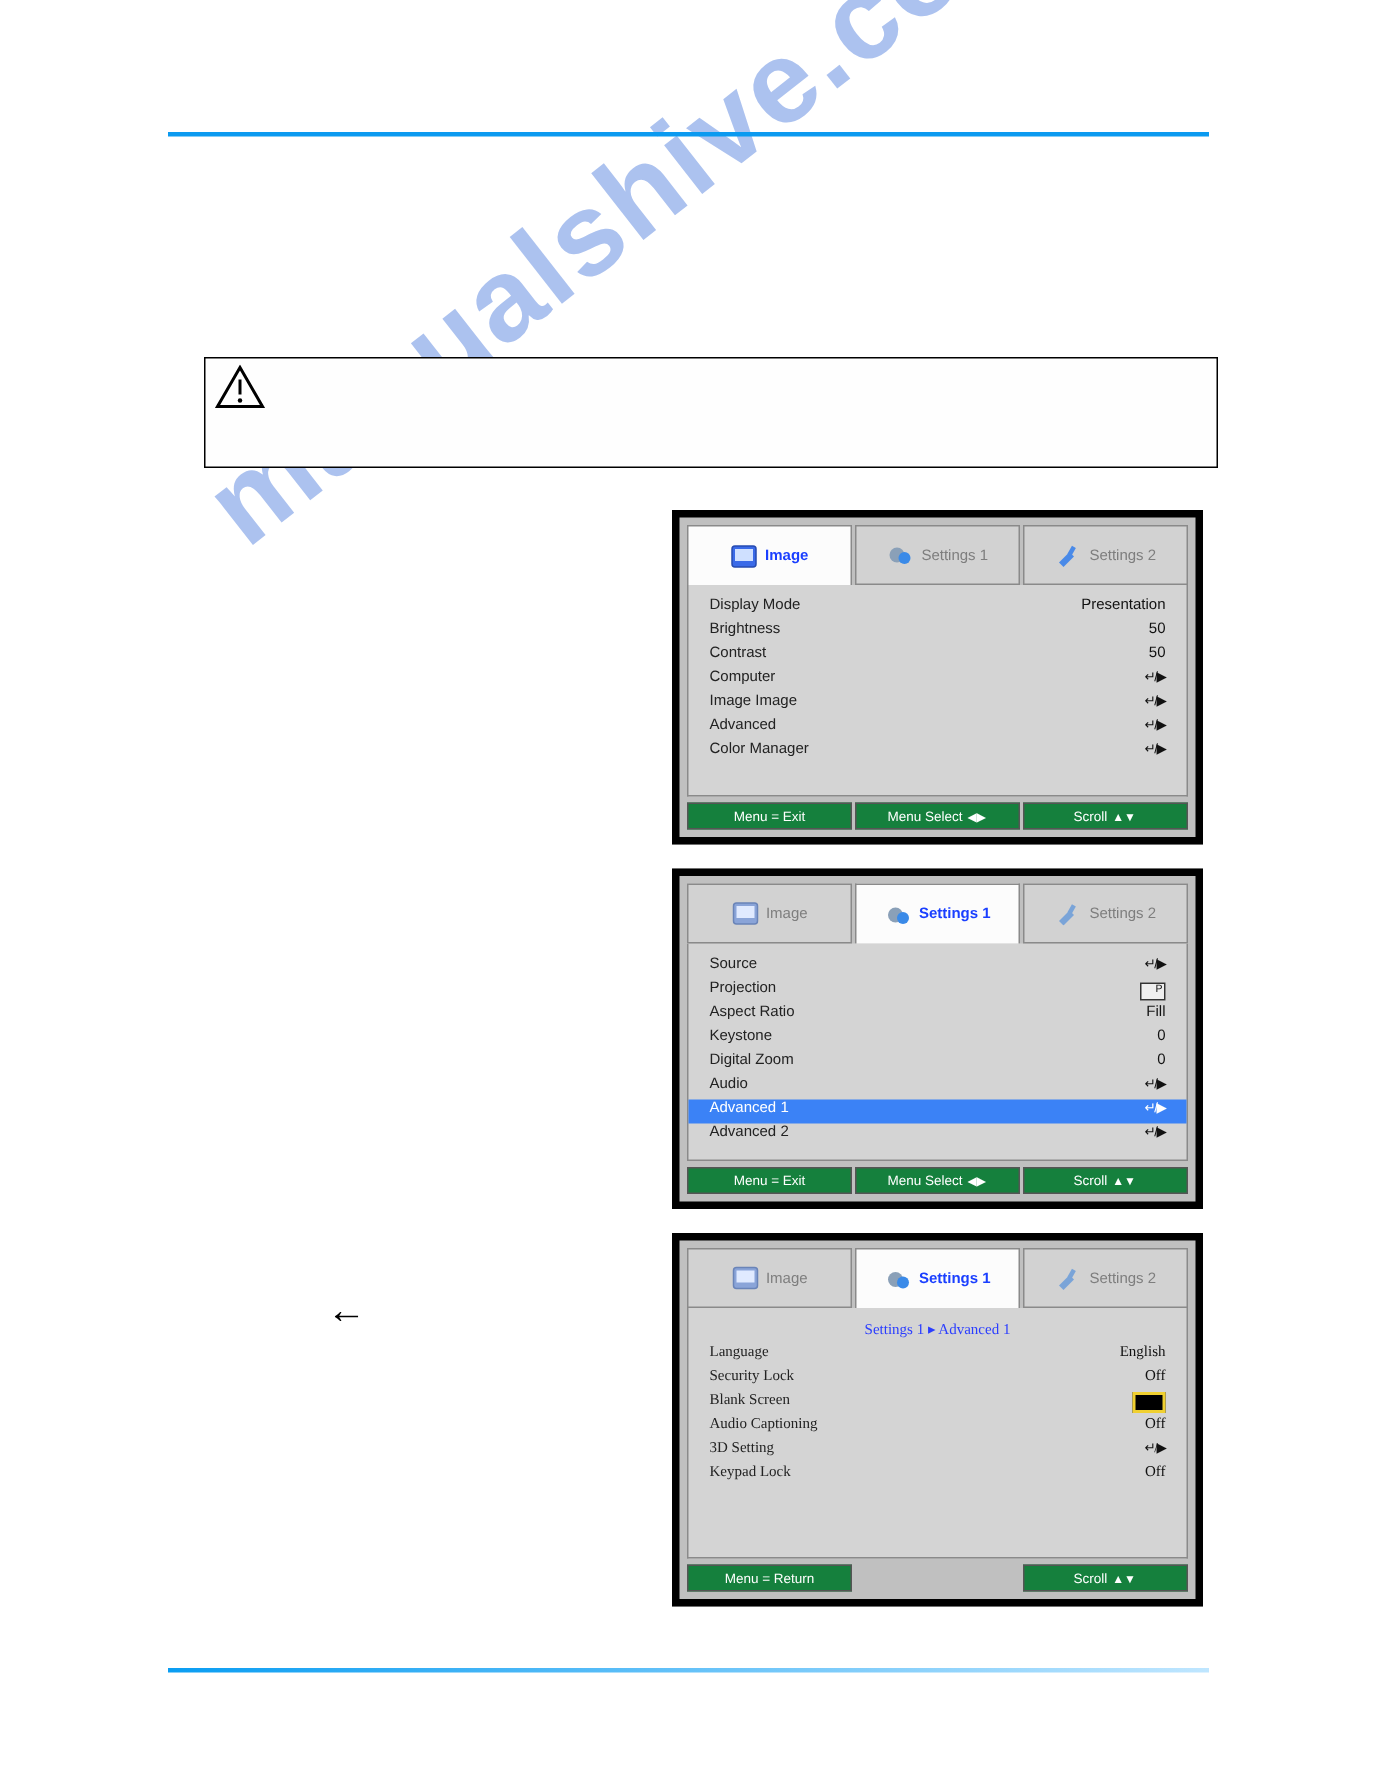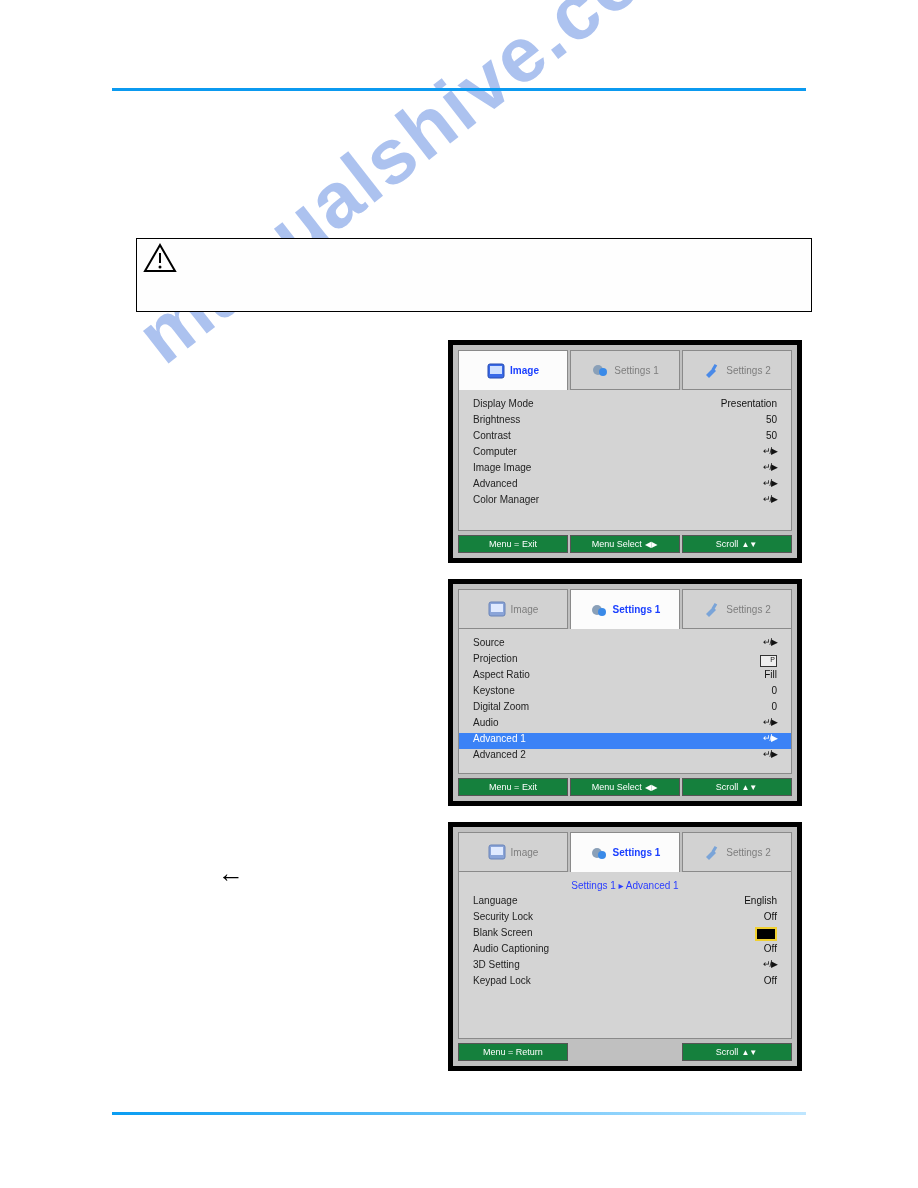--- a/index.html
+++ b/index.html
@@ -242,21 +242,21 @@
         <div class="tab">
           <span class="tabicon">
             <svg width="18" height="16">
                 <path d="M3 13 L10 6 L13 9 L6 16 Z" fill="#7aa4d8"></path>
                 <rect x="10" y="2" width="3" height="6" fill="#7aa4d8" transform="rotate(30 11 5)"></rect>
               </svg>
           </span>
           <span class="tab-label inactive">Settings 2</span>
         </div>
       </div>
-      <div class="panel" style="min-height:150px;">
+      <div class="panel" style="min-height:150px;font-family:Liberation Serif, serif;">
         <div class="breadcrumb">Settings 1 ▸ Advanced 1</div>
         <div class="row">
             <span>Language</span>
             <span class="val">English</span>
           </div>
         <div class="row">
             <span>Security Lock</span>
             <span class="val">Off</span>
           </div>
         <div class="row">

